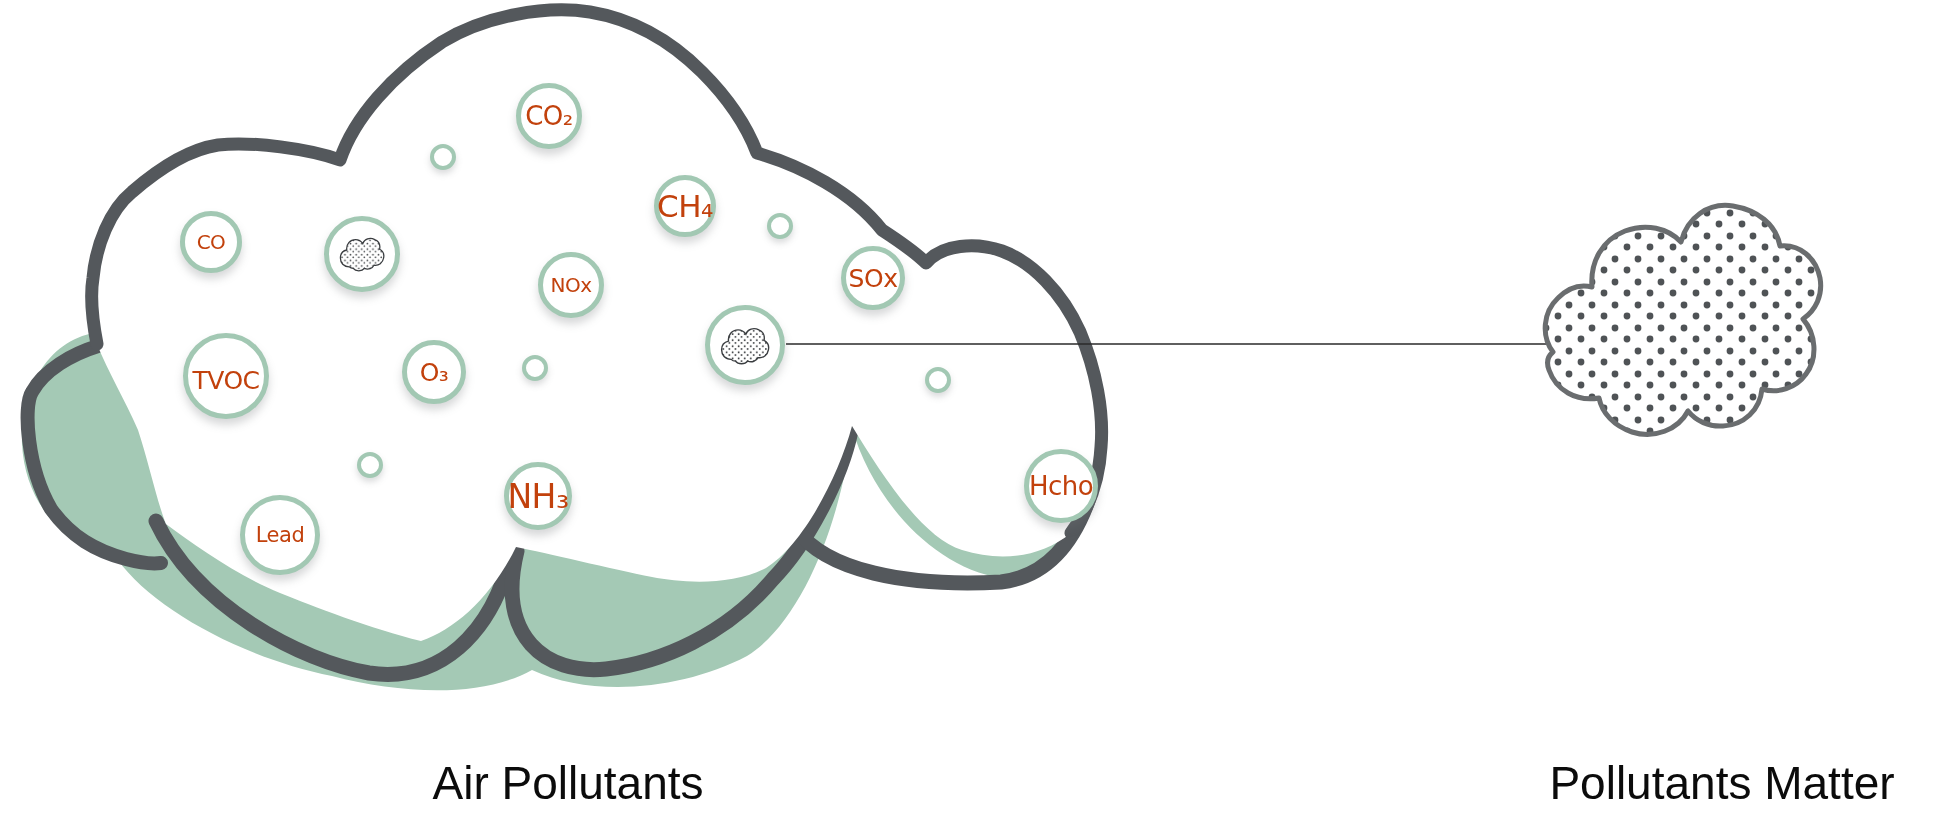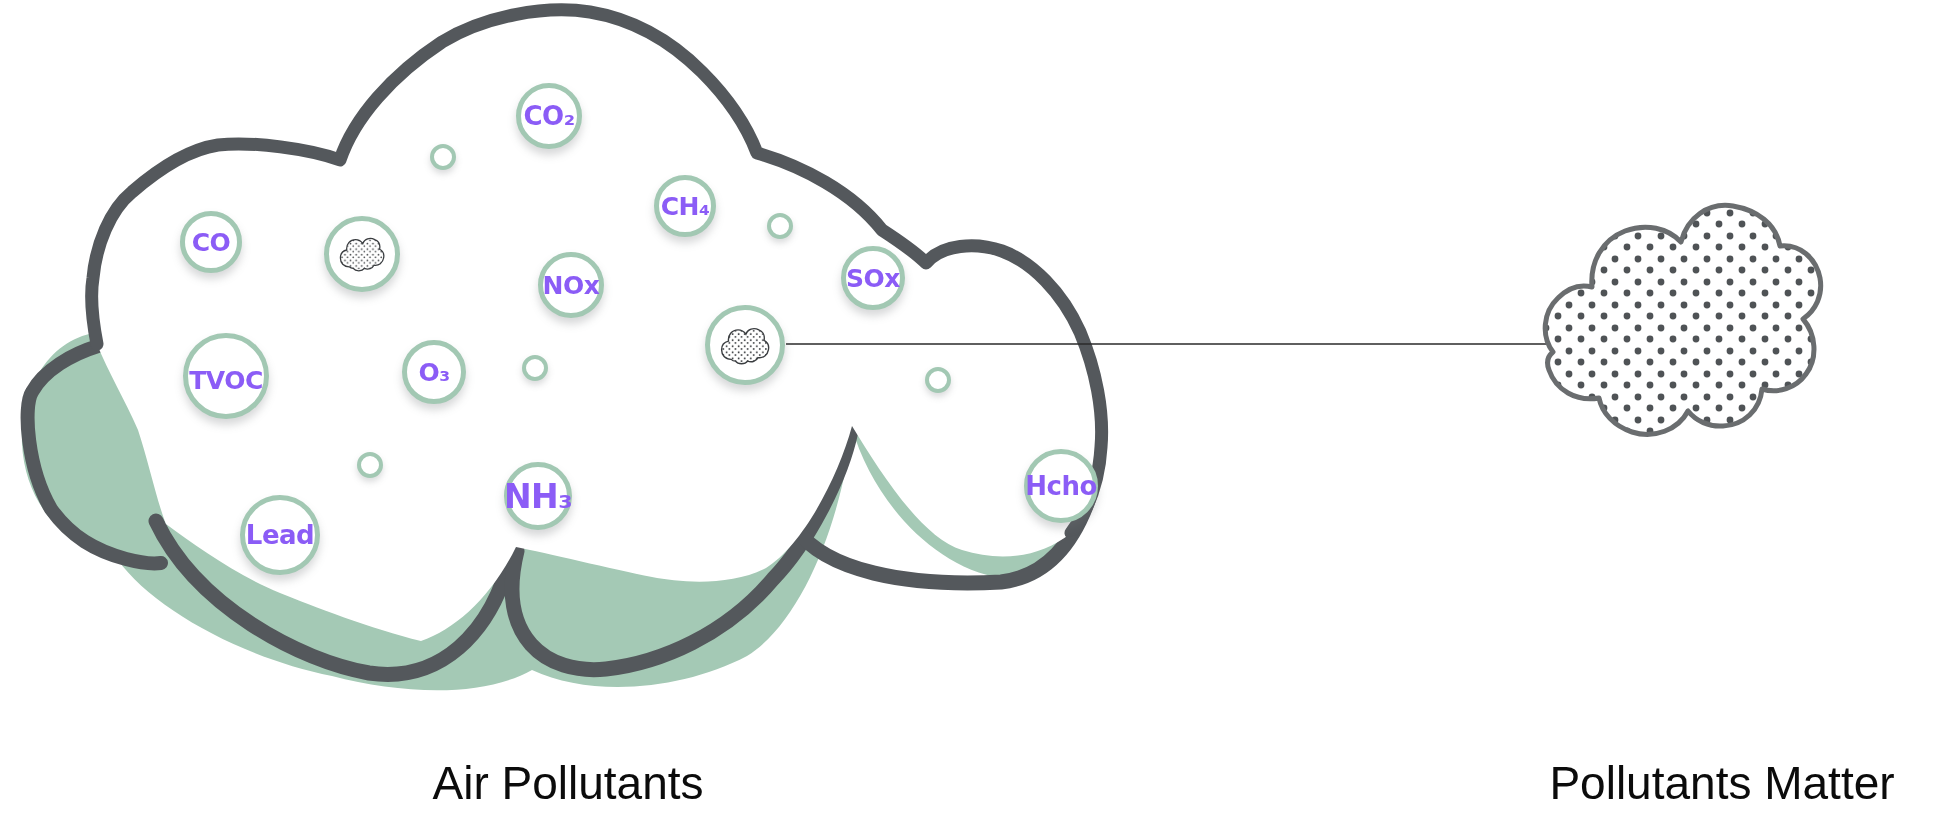--- a/index.html
+++ b/index.html
@@ -14,22 +14,22 @@
   .bubble{
     position:absolute;
     border-radius:50%;
     background:#ffffff;
     border:5px solid #a2c8b3;
     box-shadow:0 6px 9px rgba(110,116,120,0.28);
     display:flex;align-items:center;justify-content:center;
     box-sizing:border-box;
   }
   .bubble .lbl{
-    color:#8b5cf6;
-    font-weight:700;
+    color:#c2410c;
+    font-weight:400;
     letter-spacing:-0.5px;
     line-height:1;
     white-space:nowrap;
     font-family:"DejaVu Sans",sans-serif;
   }
   .bubble--sm{border-width:4px;box-shadow:0 4px 6px rgba(110,116,120,0.25);}
   .bubble--icon{padding:0;}
   .titles{
     position:absolute;
     color:#0b0b0b;
@@ -120,42 +120,42 @@
            C 1760,410 1744,425 1723,426 C 1709,427 1696,421 1688,411
            C 1678,430 1654,439 1632,432 C 1614,426 1602,413 1599,398
            C 1576,402 1556,390 1549,370 C 1546,362 1548,356 1553,352 Z"></path>
     </g>
   </svg>
 
   <div class="bubble" style="left:516px;top:83px;width:66px;height:66px;">
     <span class="lbl" style="font-size:26px;">CO₂</span>
   </div>
   <div class="bubble" style="left:654px;top:175px;width:62px;height:62px;">
-    <span class="lbl" style="font-size:25px;">CH₄</span>
+    <span class="lbl" style="font-size:31px;">CH₄</span>
   </div>
   <div class="bubble" style="left:180px;top:211px;width:62px;height:62px;">
-    <span class="lbl" style="font-size:25px;">CO</span>
+    <span class="lbl" style="font-size:20px;">CO</span>
   </div>
   <div class="bubble" style="left:538px;top:252px;width:66px;height:66px;">
-    <span class="lbl" style="font-size:25px;">NOx</span>
+    <span class="lbl" style="font-size:20px;">NOx</span>
   </div>
   <div class="bubble" style="left:835px;top:246px;width:64px;height:64px;margin-left:6px;">
     <span class="lbl" style="font-size:25px;">SOx</span>
   </div>
   <div class="bubble" style="left:183px;top:333px;width:86px;height:86px;">
     <span class="lbl" style="font-size:25px;margin-top:8px;">TVOC</span>
   </div>
   <div class="bubble" style="left:402px;top:340px;width:64px;height:64px;">
     <span class="lbl" style="font-size:25px;">O₃</span>
   </div>
   <div class="bubble" style="left:504px;top:462px;width:68px;height:68px;">
     <span class="lbl" style="font-size:33px;">NH₃</span>
   </div>
   <div class="bubble" style="left:240px;top:495px;width:80px;height:80px;">
-    <span class="lbl" style="font-size:26px;">Lead</span>
+    <span class="lbl" style="font-size:21px;">Lead</span>
   </div>
   <div class="bubble" style="left:1024px;top:449px;width:74px;height:74px;">
     <span class="lbl" style="font-size:26px;">Hcho</span>
   </div>
 
   <div class="bubble bubble--icon" style="left:324px;top:216px;width:76px;height:76px;">
     <svg width="48" height="36" viewBox="0 0 60 44">
       <path fill="#ffffff" d="M 14,38 C 7,38 3,33 3,27 C 3,22 6,18 11,17 C 10,10 15,4 22,4 C 26,4 29,6 31,9 C 33,3 40,1 46,4 C 51,6 53,11 52,16 C 56,18 58,22 57,27 C 56,33 51,37 45,36 C 43,40 38,42 33,40 C 30,44 22,44 19,40 C 17,40 15,39 14,38 Z"></path>
       <path fill="url(#minidots)" stroke="#3a3d40" stroke-width="1.6" d="M 14,38 C 7,38 3,33 3,27 C 3,22 6,18 11,17 C 10,10 15,4 22,4 C 26,4 29,6 31,9 C 33,3 40,1 46,4 C 51,6 53,11 52,16 C 56,18 58,22 57,27 C 56,33 51,37 45,36 C 43,40 38,42 33,40 C 30,44 22,44 19,40 C 17,40 15,39 14,38 Z"></path>
     </svg>

